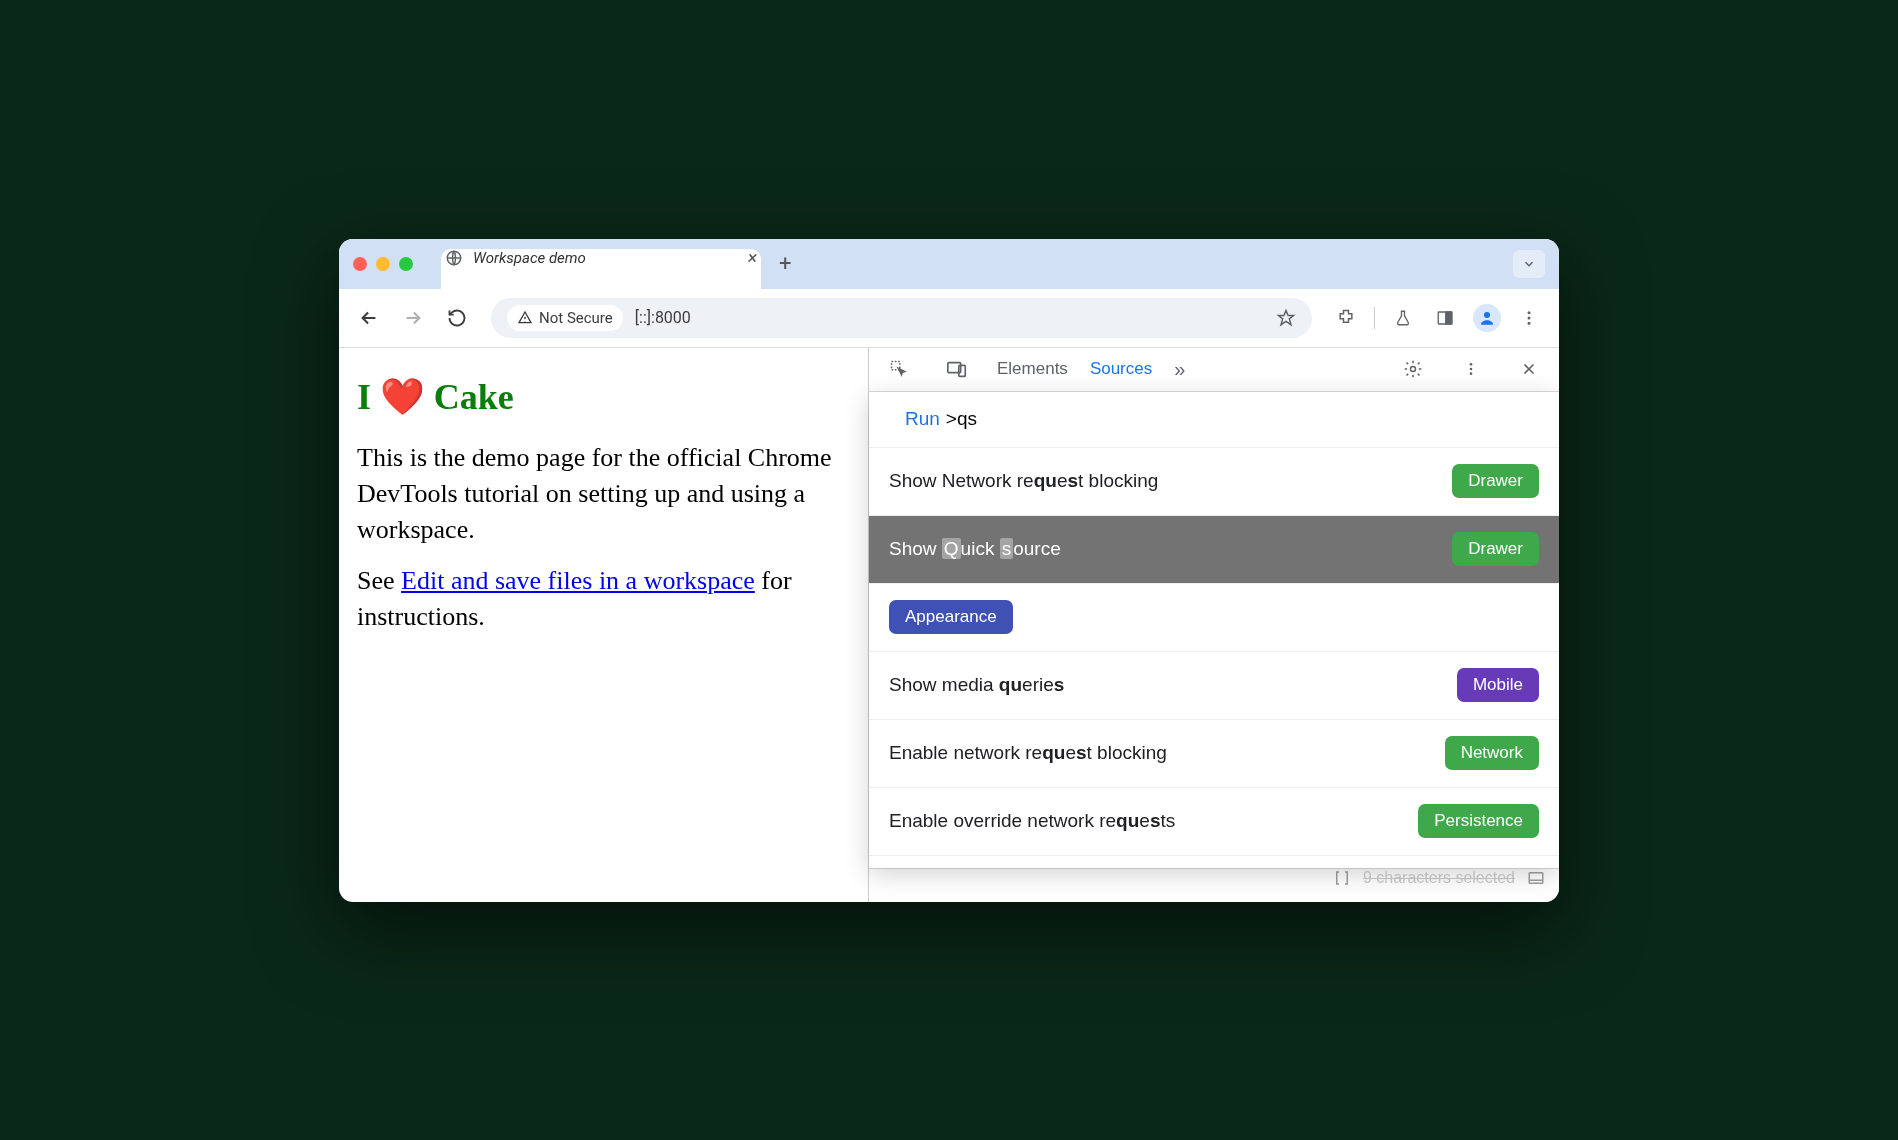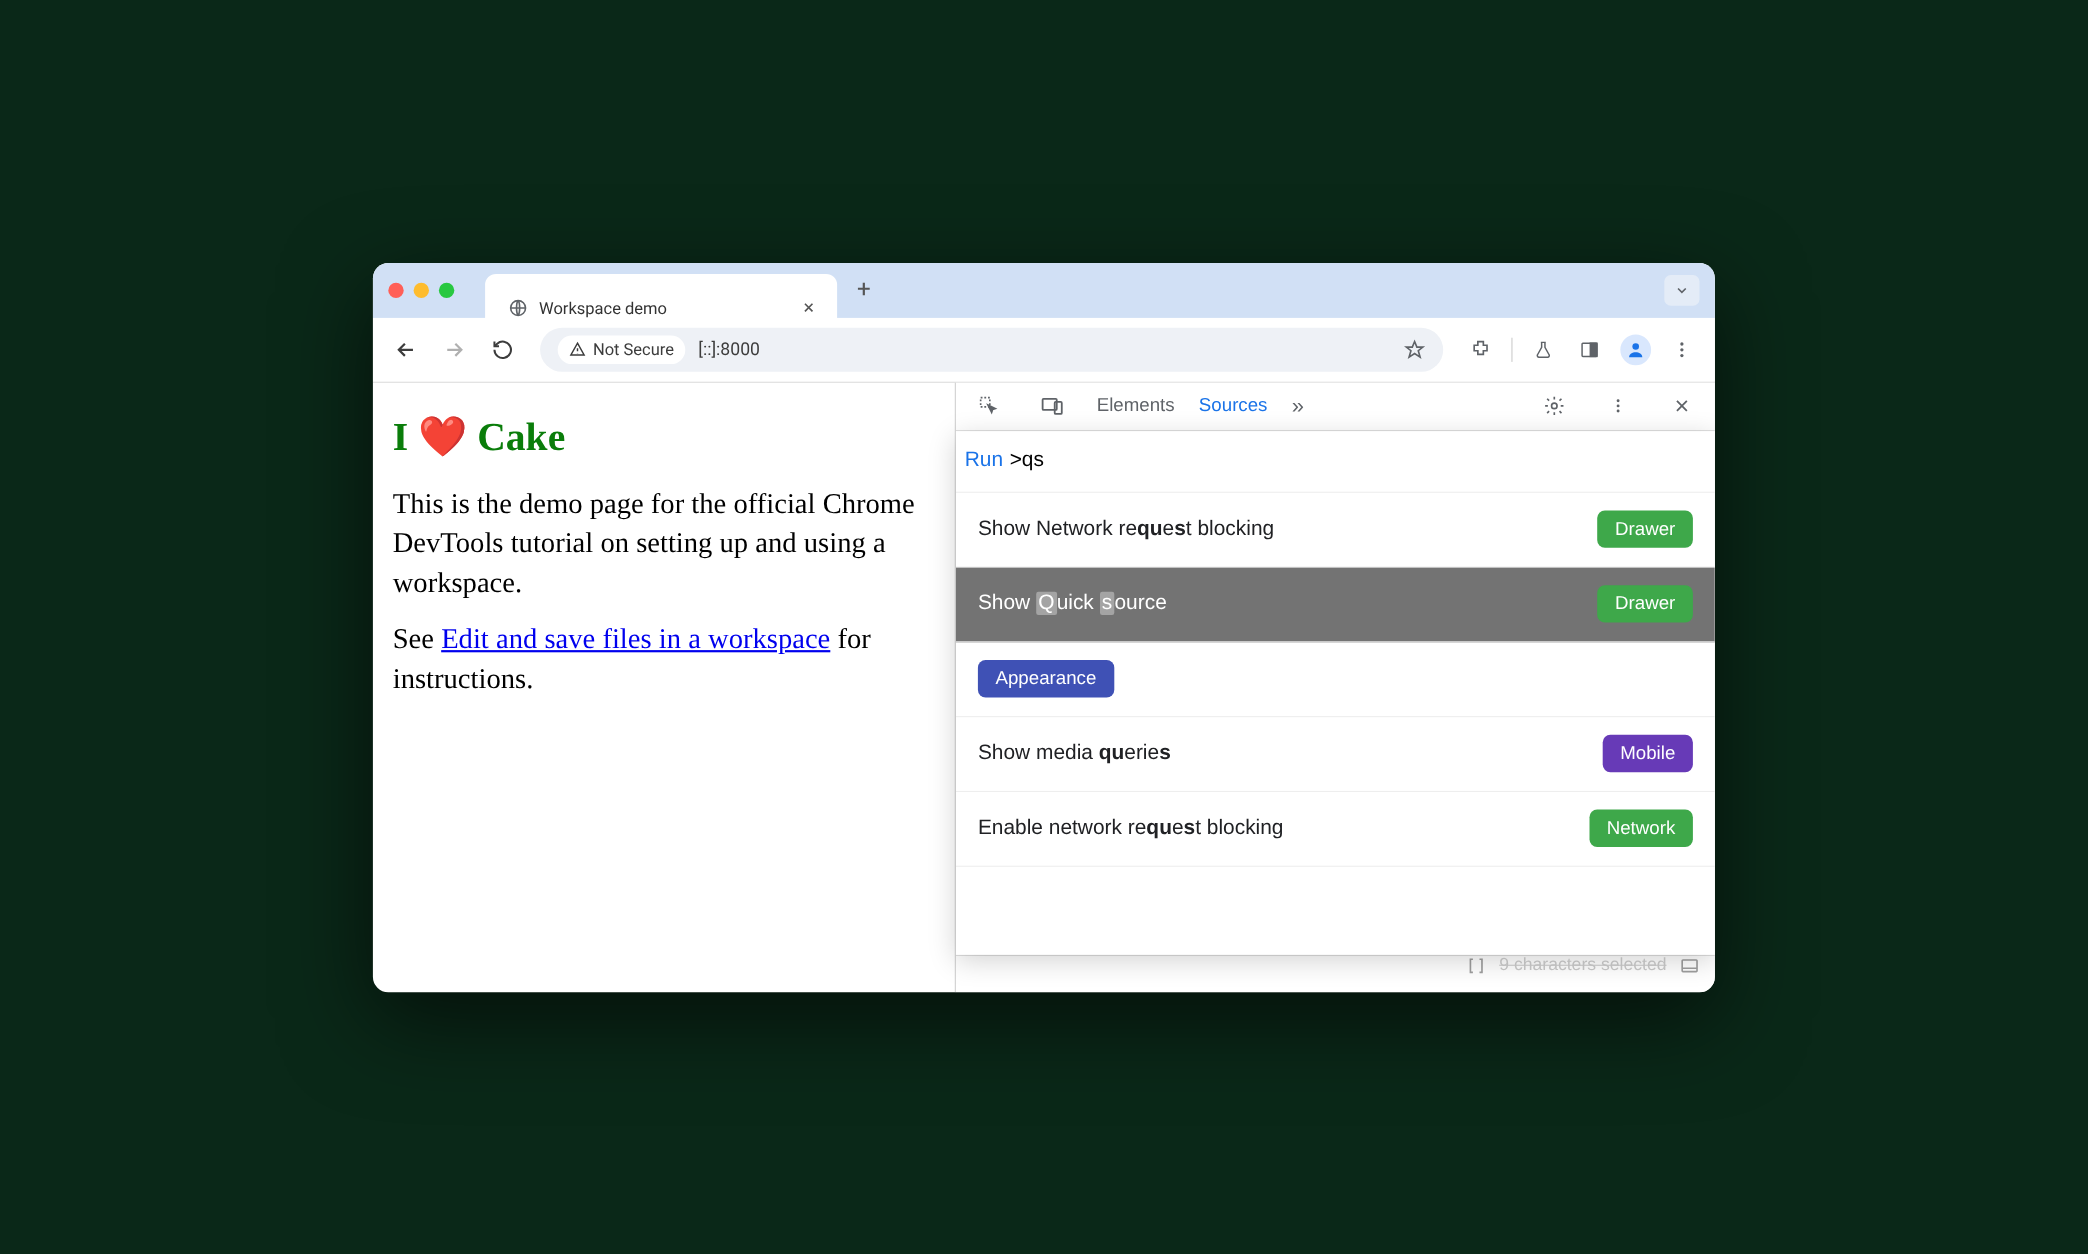--- a/index.html
+++ b/index.html
@@ -29,26 +29,27 @@
 .traffic { display: flex; gap: 9px; margin-right: 28px; }
 .dot { width: 14px; height: 14px; border-radius: 50%; }
 .dot.red { background: #ff5f57; }
 .dot.yellow { background: #febc2e; }
 .dot.green { background: #28c840; }
 .browser-tab {
   background: #fff;
   border-radius: 10px 10px 0 0;
   height: 40px;
   align-self: flex-end;
-  padding: 0 21px;
-  display: flex;
-  align-items: flex-end;
+  padding: 0 4px;
+  display: flex;
+  align-items: flex-start;
   gap: 10px;
   min-width: 320px;
   position: relative;
+  font-style: italic;
 }
 .globe-icon svg { width: 18px; height: 18px; }
 .tab-title { font-size: 15px; color: #333; flex: 1; }
 .tab-close { color: #555; font-size: 18px; line-height: 1; cursor: pointer; }
 .new-tab { margin-left: 18px; color: #555; font-size: 22px; cursor: pointer; }
 .dropdown-arrow { margin-left: auto; background: #e4ecf7; width: 32px; height: 28px; border-radius: 6px; display:flex; align-items:center; justify-content:center; cursor:pointer; }
 .toolbar {
   background: #fff;
   height: 58px;
   display: flex;
@@ -88,21 +89,21 @@
 .dt-more { color:#5f6368; font-size:20px; cursor:pointer; }
 .dt-spacer { flex:1; }
 .cmd-menu {
   position: relative;
   background:#fff;
   box-shadow: 0 6px 24px rgba(0,0,0,0.18);
   margin: 0 0 0 0;
   flex:1;
   overflow:hidden;
 }
-.cmd-input-row { height:56px; display:flex; align-items:center; padding:0 8px; border-bottom:1px solid #eee; font-size:19px; }
+.cmd-input-row { height:56px; display:flex; align-items:center; padding:0 36px; border-bottom:1px solid #eee; font-size:19px; }
 .cmd-run { color:#1a73e8; margin-right:6px; }
 .cmd-query { color:#000; }
 .cmd-list { }
 .cmd-item { height:68px; display:flex; align-items:center; padding:0 20px; border-bottom:1px solid #eee; cursor:pointer;gap:45px; }
 .cmd-item .label { flex:1; font-size:19px; color:#202124; }
 .cmd-item .label b { font-weight:700; }
 .cmd-item.selected { background:#737373; }
 .cmd-item.selected .label { color:#fff; }
 .cmd-item.selected .label .hl { background:rgba(255,255,255,0.35); padding:0 2px; border-radius:2px; }
 .badge { color:#fff; font-size:17px; padding:7px 16px; border-radius:7px; }
@@ -275,20 +276,24 @@
               <span class="badge indigo">Appearance</span>
             </div>
             <div class="cmd-item">
               <span class="label">Show media <b>qu</b>erie<b>s</b></span>
               <span class="badge purple">Mobile</span>
             </div>
             <div class="cmd-item">
               <span class="label">Enable network re<b>qu</b>e<b>s</b>t blocking</span>
               <span class="badge green">Network</span>
             </div>
+            <div class="cmd-item">
+              <span class="label">Enable override network re<b>qu</b>e<b>s</b>ts</span>
+              <span class="badge green">Persistence</span>
+            </div>
           </div>
       </div>
 
       <div class="status-bar">
         <span>
           <svg width="18" height="18" viewBox="0 0 24 24" fill="none" stroke="#9e9e9e" stroke-width="2">
               <path d="M8 4H5v16h3M16 4h3v16h-3"></path>
             </svg>
         </span>
         <span style="text-decoration:line-through; opacity:.6;">9 characters selected</span>

